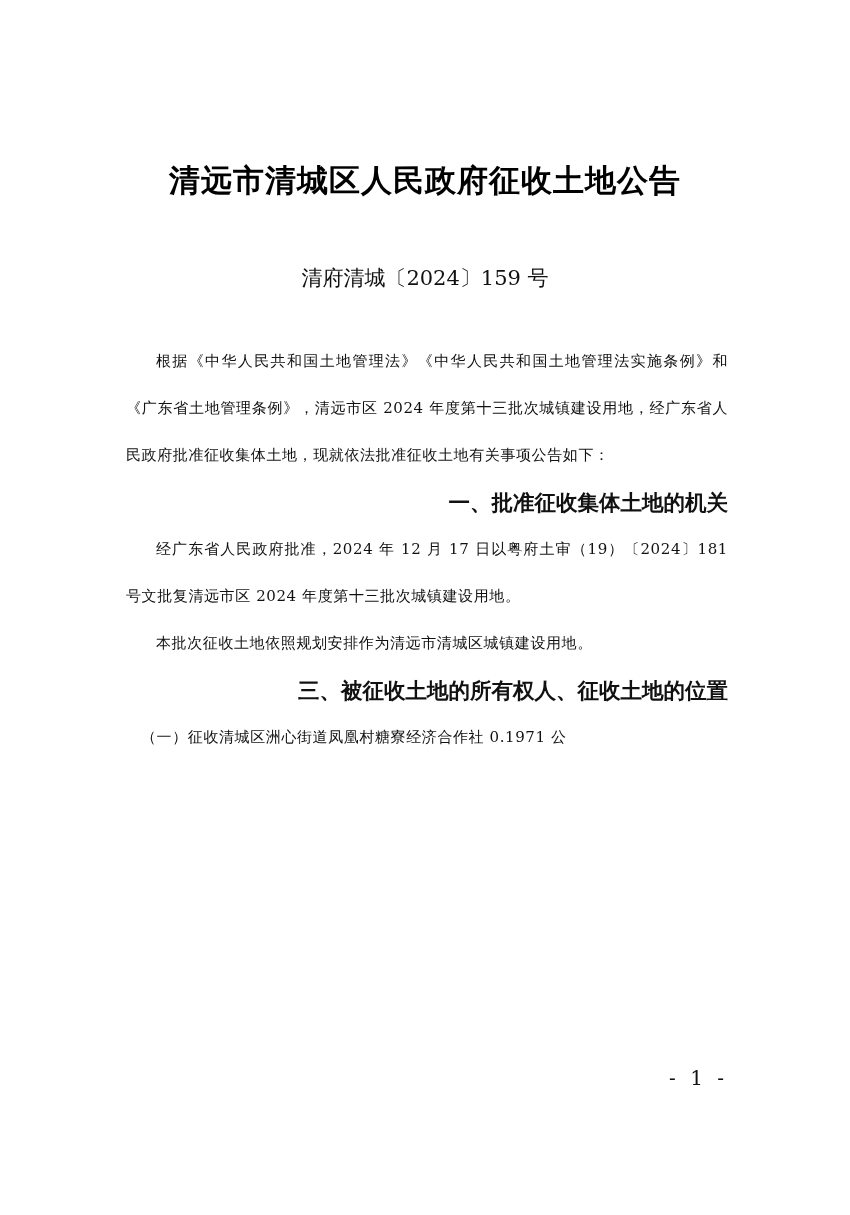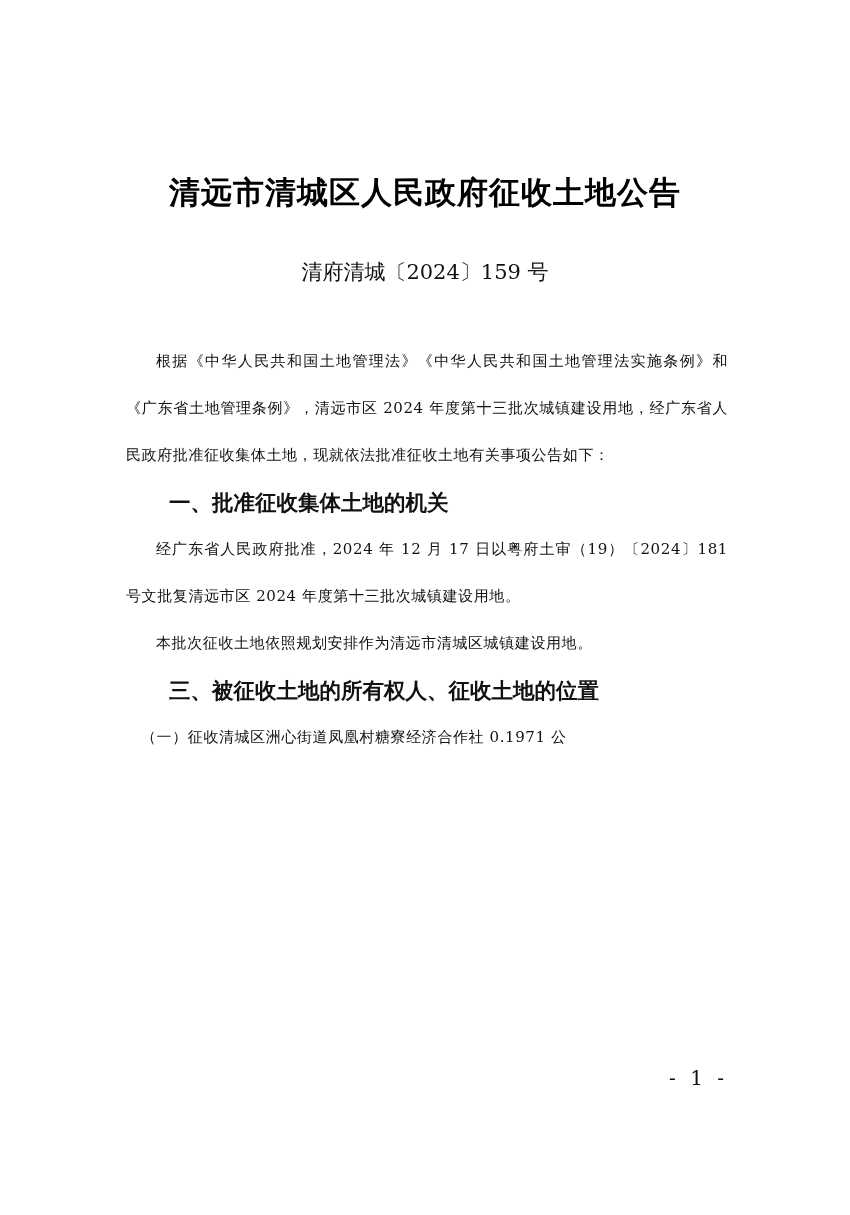--- a/index.html
+++ b/index.html
@@ -1,27 +1,27 @@
 <!DOCTYPE html>
 <html><head>
   <meta charset="utf-8">
   <style>
     html, body { margin: 0; padding: 0; background: #ffffff; }
     body { width: 850px; height: 1215px; position: relative; overflow: hidden;
            font-family: "DejaVu Serif", "Liberation Serif", serif; color: #111; }
     .page { position: absolute; left: 0; top: 0; width: 850px; height: 1215px; background: #fff; }
-    .title { position: absolute; top: 172px; left: 0; width: 850px; text-align: center;
+    .title { position: absolute; top: 160px; left: 0; width: 850px; text-align: center;
              font-size: 31px; font-weight: bold; letter-spacing: 1px; color: #000; }
-    .docno { position: absolute; top: 258px; left: 0; width: 850px; text-align: center;
+    .docno { position: absolute; top: 264px; left: 0; width: 850px; text-align: center;
              font-size: 21px; color: #111; }
     .body { position: absolute; left: 126px; top: 338px; width: 602px; }
     .p { margin: 0; font-size: 15px; line-height: 47px; text-align: justify;
          text-indent: 2em; letter-spacing: 0.6px; }
     .h { margin: 0; font-size: 21.5px; line-height: 47px; text-indent: 2em;
-         font-family: "DejaVu Sans", "Liberation Sans", sans-serif; font-weight: bold; }
+         font-family: "DejaVu Sans", "Liberation Sans", sans-serif; font-weight: bold; text-align: right; }
     .pageno { position: absolute; top: 1066px; right: 122px; font-size: 20px; letter-spacing: 4px; }
   </style>
 </head>
 <body>
 
 <div class="page">
   <div class="title">清远市清城区人民政府征收土地公告</div>
   <div class="docno">清府清城〔2024〕159 号</div>
 
   <div class="body">

